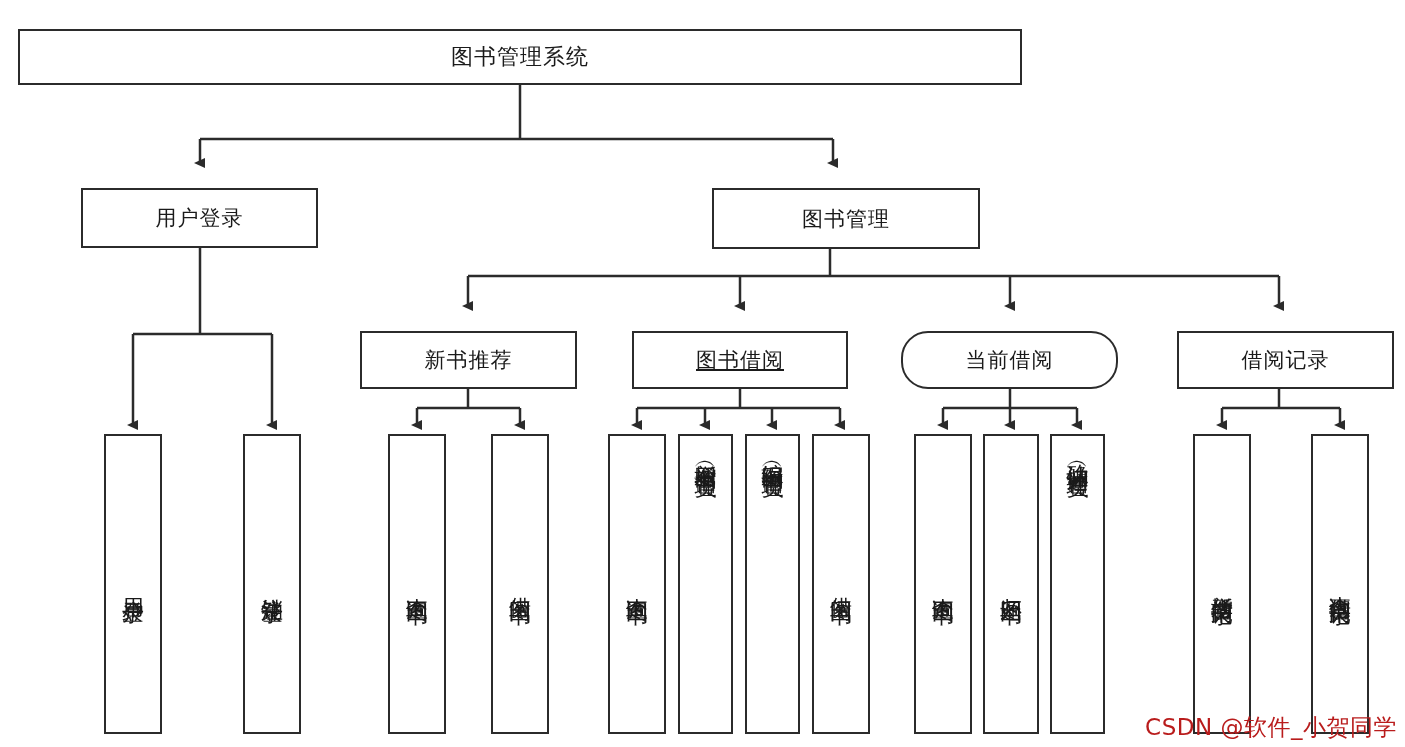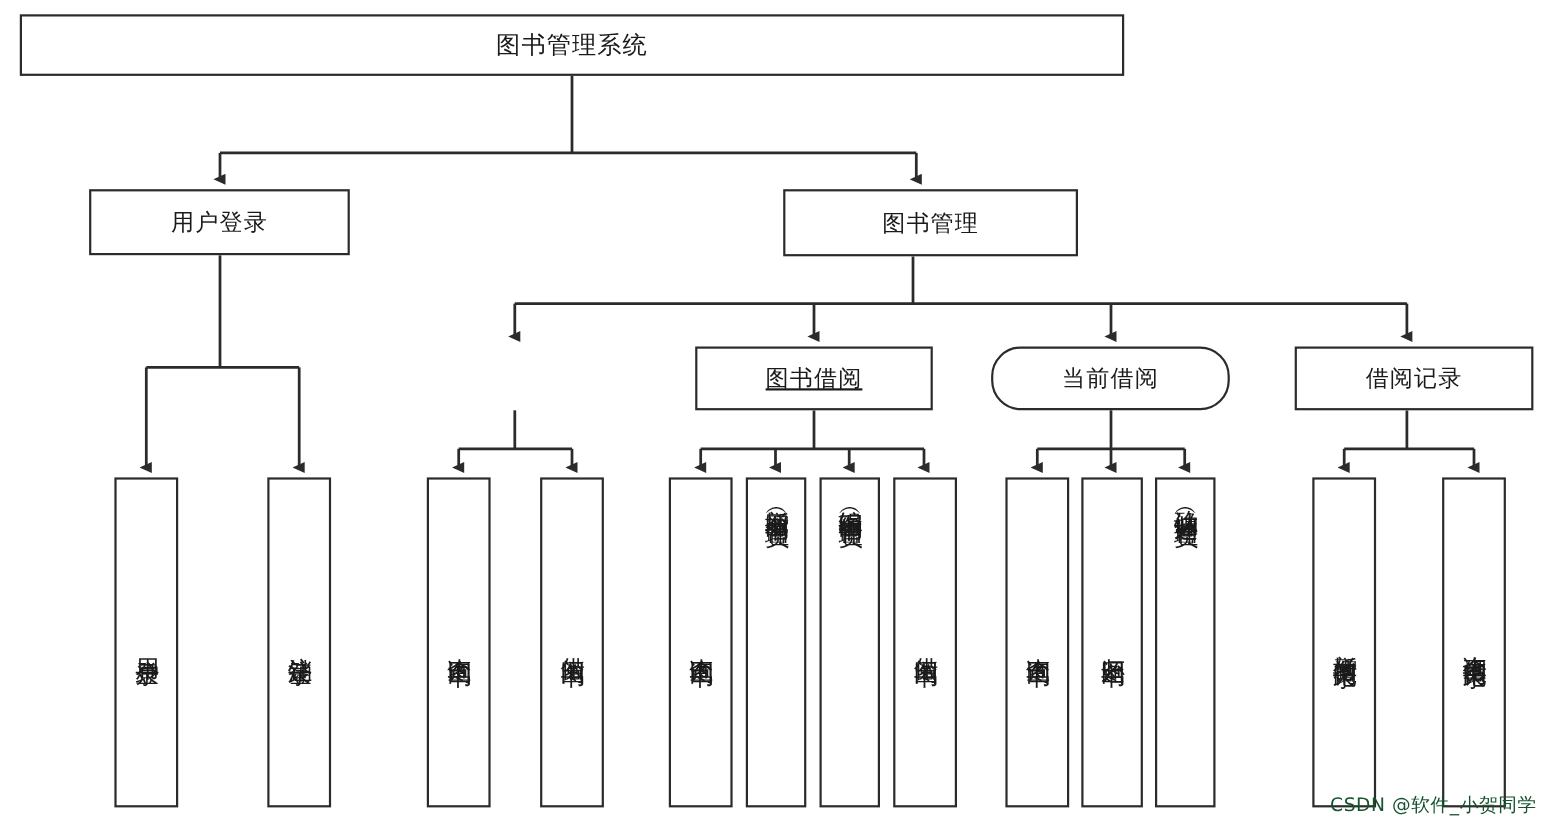--- a/index.html
+++ b/index.html
@@ -31,20 +31,21 @@
     border: 2.5px solid #2b2b2b;
     background: #ffffff;
     display: flex;
     align-items: center;
     justify-content: center;
     color: #1a1a1a;
   }
   .node.horiz {
     font-size: 21px;
     letter-spacing: 1px;
+    margin-top: 16px;
   }
   .node.root {
     font-size: 22px;
   }
   .node.vert {
     align-items: flex-start;
     justify-content: center;
     padding-top: 10px;
   }
   .node.vert .vlabel {
@@ -57,22 +58,22 @@
     display: block;
   }
   .node.centered {
     align-items: center;
     padding-top: 0;
   }
   .watermark {
     position: absolute;
     right: 8px;
     bottom: 4px;
-    font-size: 17px;
-    color: #14532d;
+    font-size: 23px;
+    color: #b91c1c;
     white-space: nowrap;
     letter-spacing: 0.5px;
     text-align: center;
   }
 </style>
 </head>
 <body>
 
 <div id="canvas">
 
@@ -130,20 +131,23 @@
     <span>图书管理系统</span>
   </div>
 
   <div class="node horiz" style="left:81px; top:172px; width:237px; height:60px;">
     <span>用户登录</span>
   </div>
   <div class="node horiz" style="left:712px; top:172px; width:268px; height:61px;">
     <span>图书管理</span>
   </div>
 
+  <div class="node horiz" style="left:360px; top:315px; width:217px; height:58px;">
+    <span>新书推荐</span>
+  </div>
   <div class="node horiz" style="left:632px; top:315px; width:216px; height:58px;text-decoration:underline;">
     <span>图书借阅</span>
   </div>
   <div class="node horiz" style="left:901px; top:315px; width:217px; height:58px;border-radius:27px;">
     <span>当前借阅</span>
   </div>
   <div class="node horiz" style="left:1177px; top:315px; width:217px; height:58px;">
     <span>借阅记录</span>
   </div>
 

